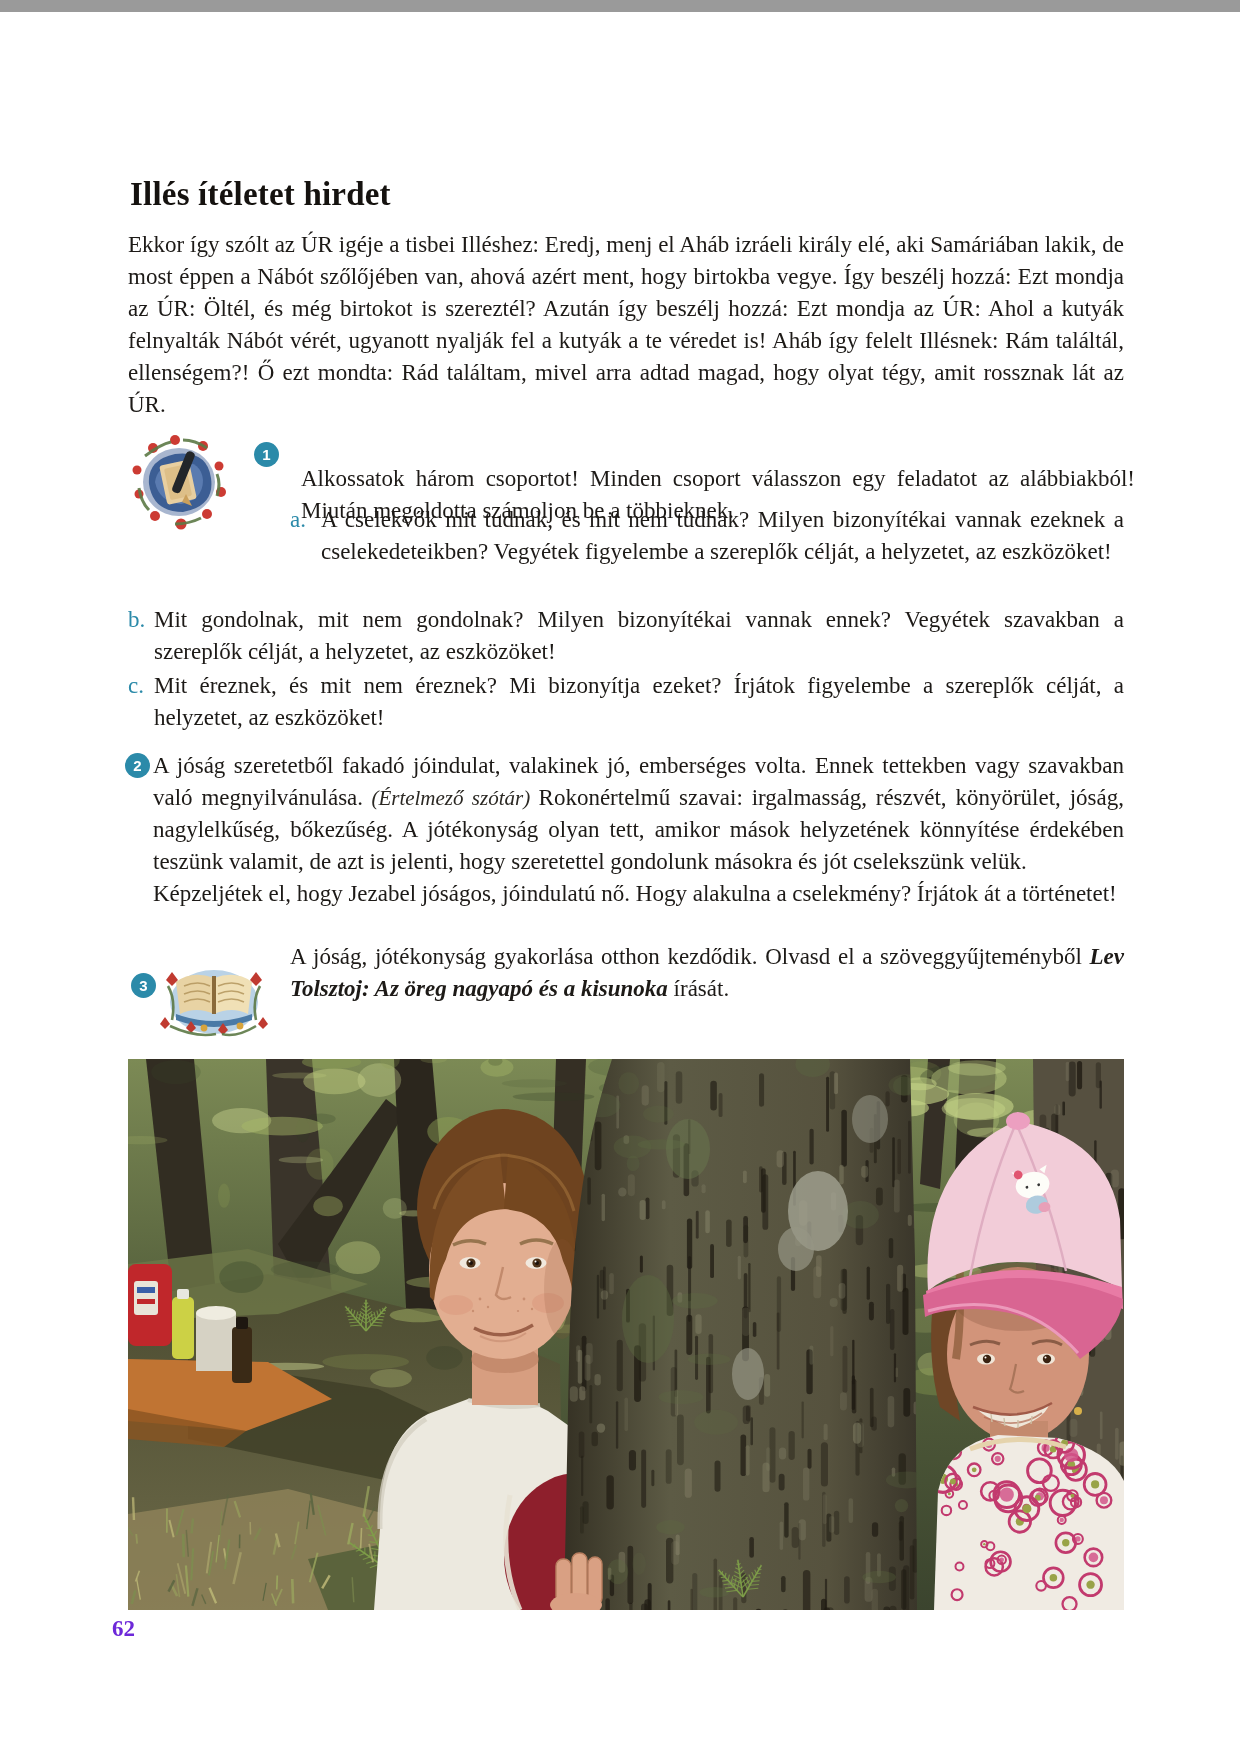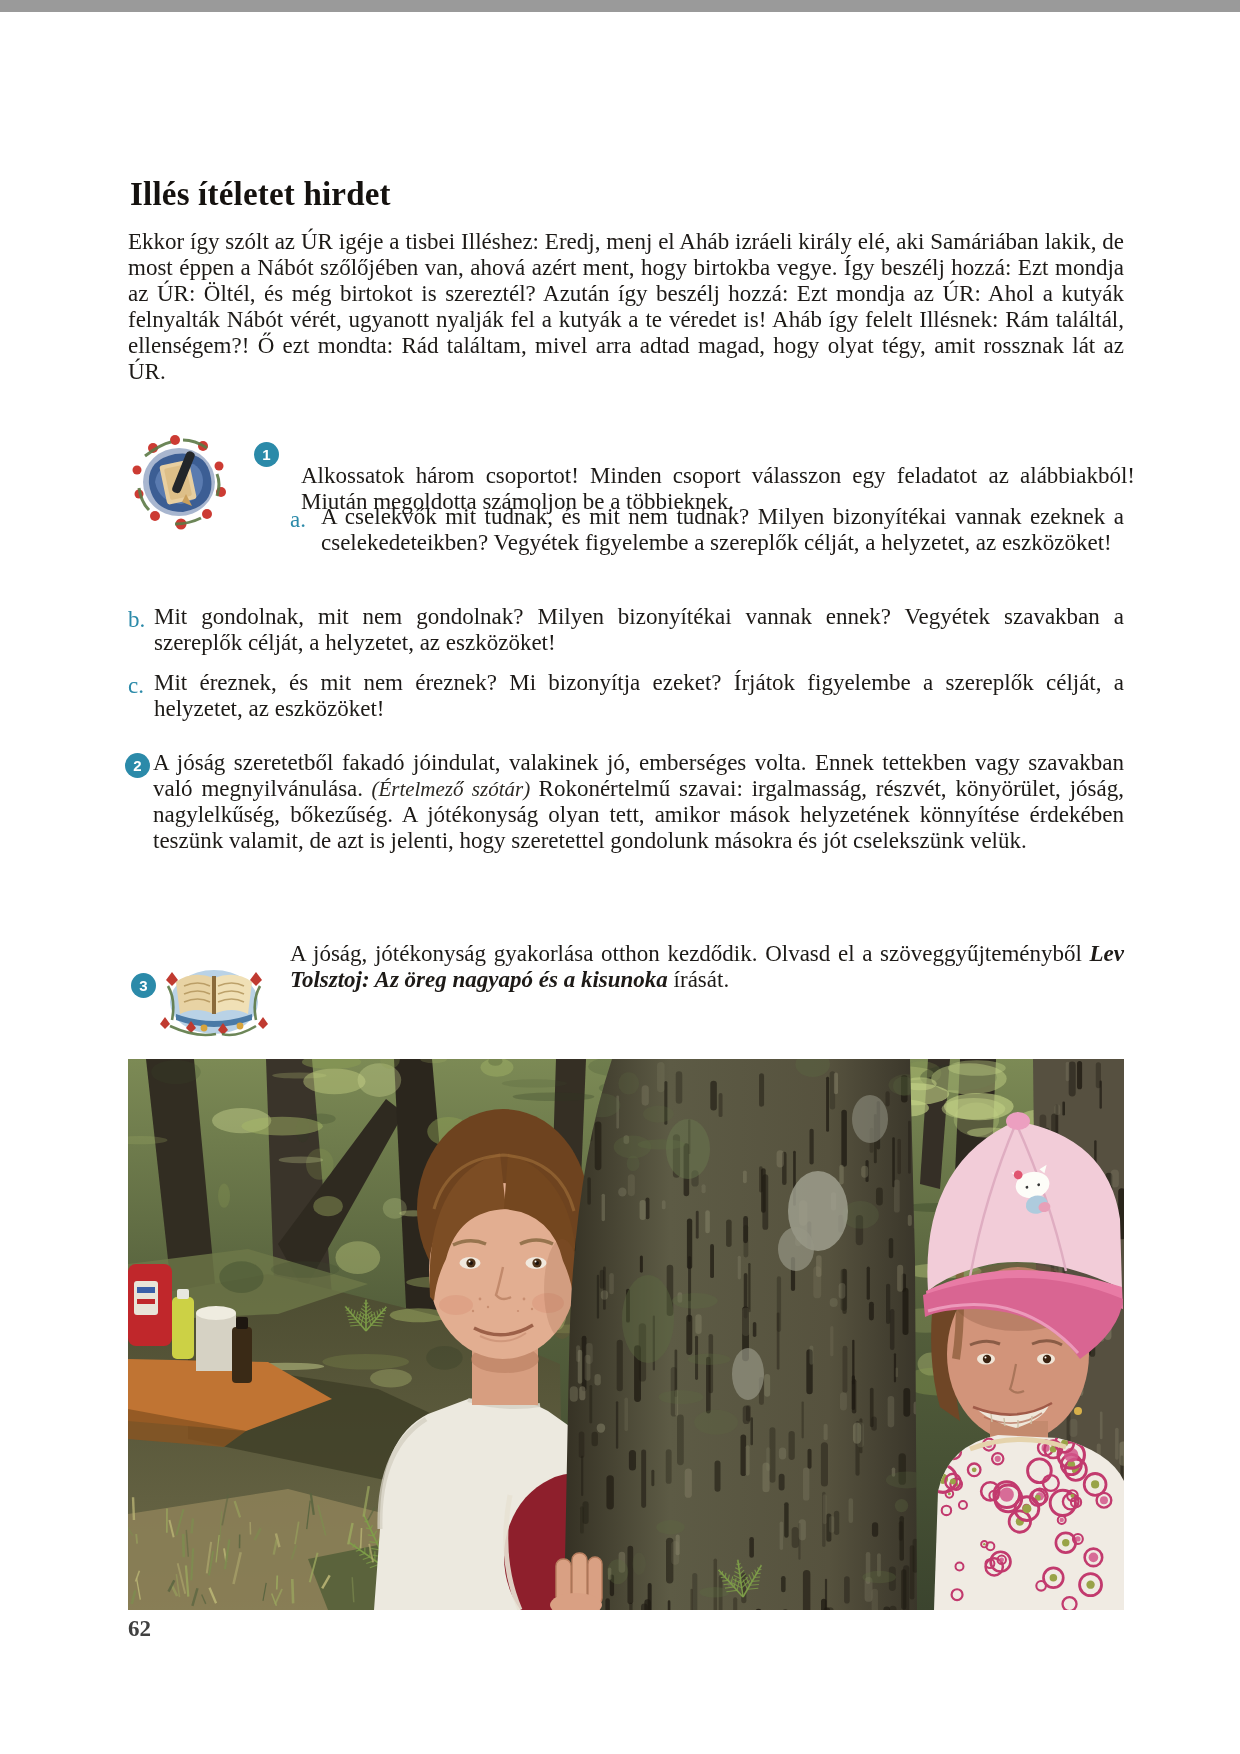--- a/index.html
+++ b/index.html
@@ -6,21 +6,21 @@
   .page{
     position:relative;width:1240px;height:1754px;background:#ffffff;
     margin:12px auto;overflow:hidden;
     font-family:"Liberation Serif", serif;color:#1d1a17;
   }
   .abs{position:absolute;}
   .title{
     left:130px;top:142px;width:900px;
     font-size:33px;font-weight:bold;color:#15120f;letter-spacing:.2px;
   }
-  .bodytext{font-size:23px;line-height:26px;text-align:justify;text-align-last:left;}
+  .bodytext{font-size:23px;line-height:32px;text-align:justify;text-align-last:left;}
   .intro{left:128px;top:194px;width:996px;}
   .badge{
     width:25px;height:25px;border-radius:50%;
     color:#fff;font-family:"Liberation Sans",sans-serif;font-weight:bold;
     font-size:15px;line-height:25px;text-align:center;
   }
   .b1{left:254px;top:430px;}
   .b2{left:125px;top:741px;}
   .b3{left:131px;top:961px;}
   .t1-text{left:301px;top:428px;width:834px;}
@@ -34,21 +34,21 @@
   .t2{left:153px;top:738px;width:971px;}
   .t2 p{margin:0;}
   .src-note{font-size:21px;font-style:italic;color:#2b2823;}
   .t3-text{left:290px;top:906px;width:834px;}
   .bookref{font-weight:bold;font-style:italic;}
   .task-icon{pointer-events:none;}
   .icon1{left:131px;top:420px;width:96px;height:98px;}
   .icon3{left:156px;top:950px;width:116px;height:84px;}
   .photo{left:128px;top:1047px;width:996px;height:551px;margin:0;}
   .photo svg{display:block;width:996px;height:551px;}
-  .pagenum{left:128px;top:1604px;font-size:23px;font-weight:bold;color:#404040;}
+  .pagenum{left:112px;top:1604px;font-size:23px;font-weight:bold;color:#6d28d9;}
 </style>
 </head>
 <body>
 
 <div class="page">
 
   <h1 class="abs title">Illés ítéletet hirdet</h1>
 
   <p class="abs bodytext intro">Ekkor így szólt az ÚR igéje a tisbei Illéshez: Eredj, menj el Aháb izráeli király elé, aki Samáriában lakik, de most éppen a Nábót szőlőjében van, ahová azért ment, hogy birtokba vegye. Így beszélj hozzá: Ezt mondja az ÚR: Öltél, és még birtokot is szereztél? Azután így beszélj hozzá: Ezt mondja az ÚR: Ahol a kutyák felnyalták Nábót vérét, ugyanott nyalják fel a kutyák a te véredet is! Aháb így felelt Illésnek: Rám találtál, ellenségem?! Ő ezt mondta: Rád találtam, mivel arra adtad magad, hogy olyat tégy, amit rossznak lát az ÚR.</p>
 
@@ -97,20 +97,21 @@
     <p class="bodytext">Mit gondolnak, mit nem gondolnak? Milyen bizonyítékai vannak ennek? Vegyétek szavakban a szereplők célját, a helyzetet, az eszközöket!</p>
   </div>
   <div class="abs item item-c">
     <span class="lbl teal" style="color: rgb(43, 138, 169);">c.</span>
     <p class="bodytext">Mit éreznek, és mit nem éreznek? Mi bizonyítja ezeket? Írjátok figyelembe a szereplők célját, a helyzetet, az eszközöket!</p>
   </div>
 
   <span class="abs badge b2" style="background: rgb(43, 138, 169);">2</span>
   <div class="abs t2">
     <p class="bodytext"><span>A jóság szeretetből fakadó jóindulat, valakinek jó, emberséges volta. Ennek tettekben vagy szavakban való megnyilvánulása.</span><span class="src-note"> (Értelmező szótár) </span><span>Rokonértelmű szavai: irgalmasság, részvét, könyörület, jóság, nagylelkűség, bőkezűség. A jótékonyság olyan tett, amikor mások helyzetének könnyítése érdekében teszünk valamit, de azt is jelenti, hogy szeretettel gondolunk másokra és jót cselekszünk velük.</span></p>
+    <p class="bodytext">Képzeljétek el, hogy Jezabel jóságos, jóindulatú nő. Hogy alakulna a cselekmény? Írjátok át a történetet!</p>
   </div>
 
   <span class="abs badge b3" style="background: rgb(43, 138, 169);">3</span>
 
   <span class="abs task-icon icon3">
     <svg viewBox="0 0 116 84">
       <ellipse cx="58" cy="40" rx="44" ry="32" fill="#b9d2e6"></ellipse>
       <path d="M20,52 Q58,66 96,52 L96,58 Q58,72 20,58 Z" fill="#4a7aa6"></path>
       <path d="M58,16 Q36,8 20,20 L24,52 Q40,44 58,52 Z" fill="#e8d3a4"></path>
       <path d="M58,16 Q80,8 96,20 L92,52 Q76,44 58,52 Z" fill="#f0e0b6"></path>

